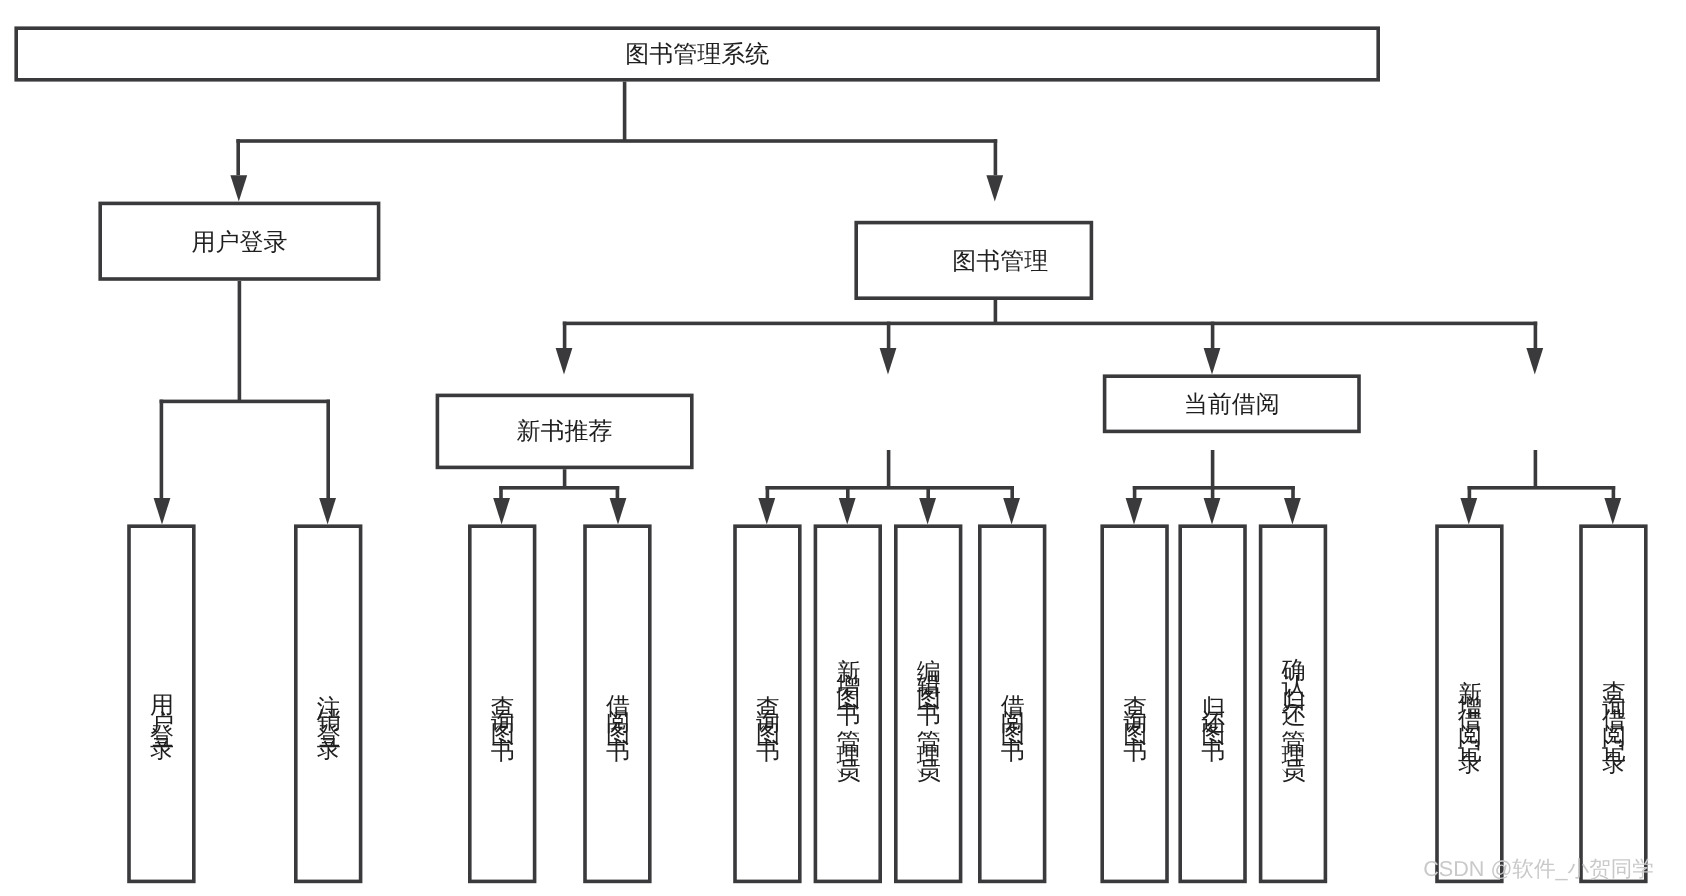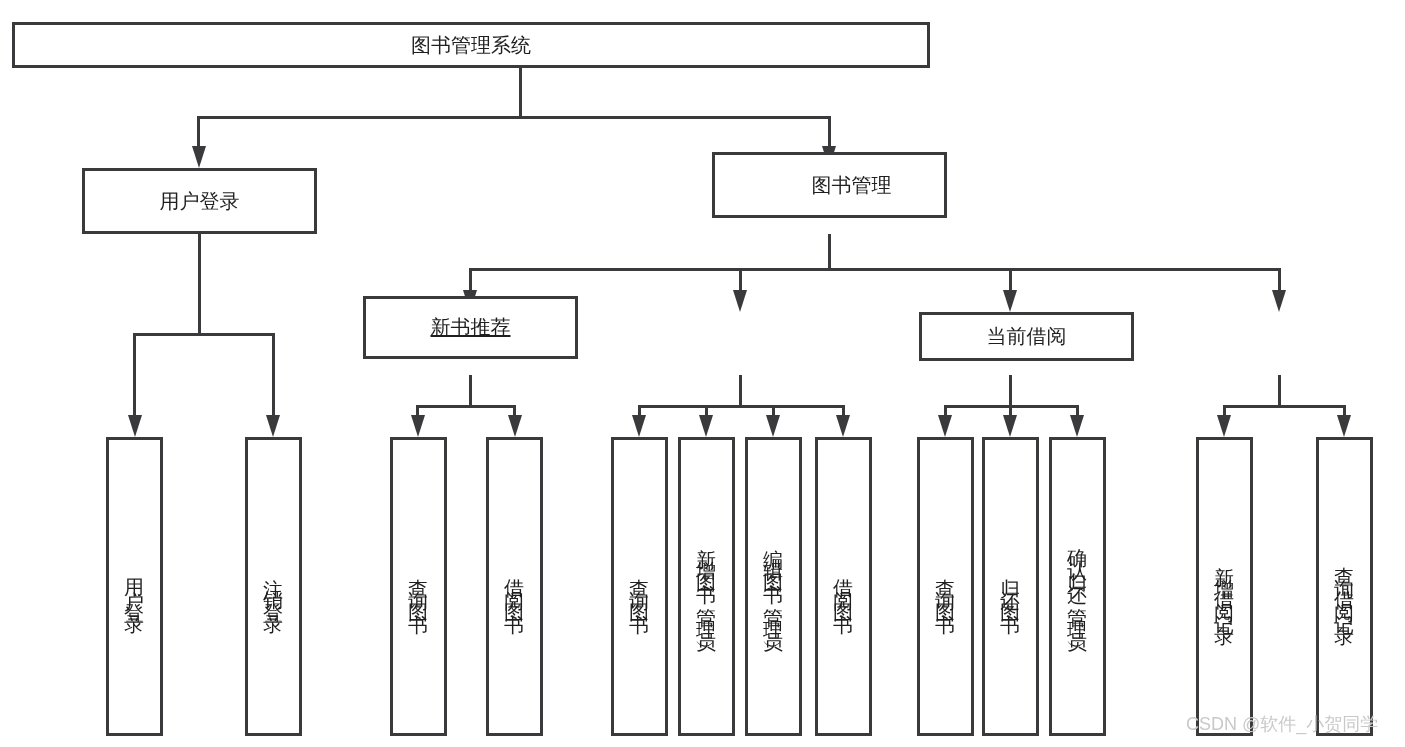--- a/index.html
+++ b/index.html
@@ -33,26 +33,26 @@
   .watermark{
     position:absolute;left:1186px;top:712px;width:210px;
     font-size:18px;color:var(--watermark_color);white-space:nowrap;z-index:5;
   }
 </style>
 </head>
 <body>
 
 <div id="canvas">
 
-  <div class="node" style="left:12px;top:22px;width:918px;height:46px;">图书管理系统</div>
+  <div class="node" style="left:12px;top:22px;width:1138px;height:46px;">图书管理系统</div>
 
   <div class="node" style="left:82px;top:168px;width:235px;height:66px;">用户登录</div>
-  <div class="node" style="left:712px;top:152px;width:235px;height:66px;padding-left:44px;">图书管理</div>
+  <div class="node" style="left:712px;top:184px;width:199px;height:66px;padding-left:44px;">图书管理</div>
 
-  <div class="node" style="left:363px;top:296px;width:215px;height:63px;text-decoration:underline;">新书推荐</div>
+  <div class="node" style="left:363px;top:328px;width:215px;height:63px;">新书推荐</div>
   <div class="node" style="left:903px;top:312px;width:215px;height:49px;margin-left:16px;">当前借阅</div>
 
   <div class="node leaf" style="left:106px;top:437px;width:57px;height:299px;">用户登录</div>
   <div class="node leaf" style="left:245px;top:437px;width:57px;height:299px;">注销登录</div>
 
   <div class="node leaf" style="left:390px;top:437px;width:57px;height:299px;">查询图书</div>
   <div class="node leaf" style="left:486px;top:437px;width:57px;height:299px;">借阅图书</div>
 
   <div class="node leaf" style="left:611px;top:437px;width:57px;height:299px;">查询图书</div>
   <div class="node leaf" style="left:678px;top:437px;width:57px;height:299px;">新增图书（管理员）</div>

